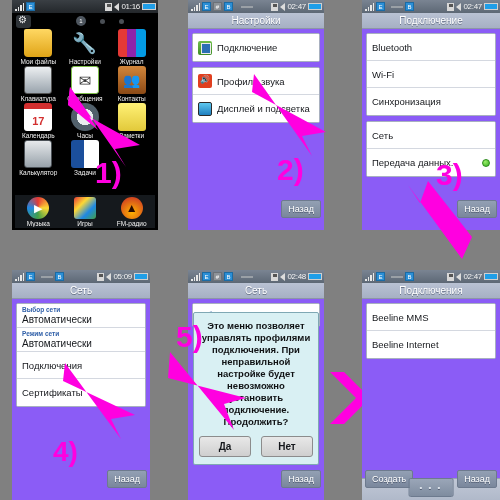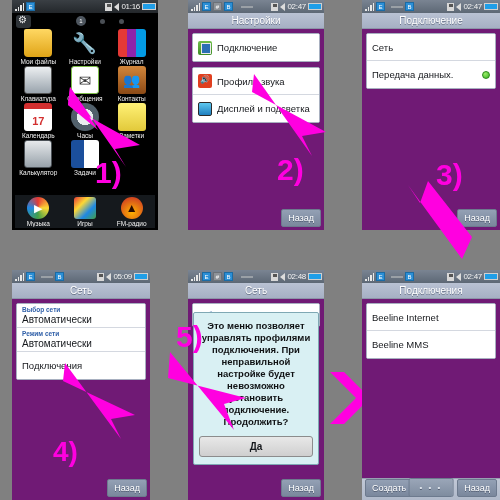--- a/index.html
+++ b/index.html
@@ -11,21 +11,21 @@
   }
   .canvas {
     position: relative;
     width: 500px; height: 500px;
     background: #808080;
   }
 
   
   .phone {
     position: absolute;
-    background: #701a75;
+    background: #8b5cf6;
     overflow: hidden;
   }
   .phone.dark { background: #000; }
 
   
   .statusbar {
     height: 13px;
     background: linear-gradient(#3a3f44, #23272b);
     display: flex;
     align-items: center;
@@ -145,21 +145,21 @@
   .ic-sound:after{content:"\1F50A";font-size:8px;color:#fff;position:absolute;left:2px;top:1px;}
   .ic-disp { background: linear-gradient(#5ec8ef,#1f7fbf); border:1px solid #2a2a2a;}
   .ic-gen { background:#1c1c1c; }
   .ic-gen:after{content:"\2699";color:#7fd4f7;font-size:11px;position:absolute;left:1px;top:-1px;}
   .ic-date { background:#e8a13c; }
   .ic-date:after{content:"\1F552";font-size:9px;position:absolute;left:2px;top:1px;}
 
   
   .softkey {
     position: absolute;
-    bottom: 3px;
+    bottom: 12px;
     background: linear-gradient(#93a0b4, #7a879c);
     color: #ffffff;
     font-size: 9px;
     padding: 3px 6px;
     border-radius: 2px;
     border: 1px solid #6d7a8e;
     text-shadow: 0 1px 0 rgba(60,70,90,.7);
   }
   .sk-right { right: 3px; }
   .sk-left { left: 3px; }
@@ -409,20 +409,31 @@
         <span class="lockico"></span>
         <span class="spkico"></span>
         <span class="clock">02:47</span>
         <span class="batt"></span>
       </span>
     </div>
     <div class="titlebar">Подключение</div>
     <div class="body">
       <div class="group">
         <div class="row row-tall">
+          <span class="rtext">Bluetooth</span>
+        </div>
+        <div class="row row-tall">
+          <span class="rtext">Wi-Fi</span>
+        </div>
+        <div class="row row-tall">
+          <span class="rtext">Синхронизация</span>
+        </div>
+      </div>
+      <div class="group">
+        <div class="row row-tall">
           <span class="rtext">Сеть</span>
         </div>
         <div class="row row-tall">
           <span class="rtext">Передача данных.</span>
           <span class="dot-green"></span>
         </div>
       </div>
     </div>
     <div class="softkey sk-right">Назад</div>
   </div>
@@ -460,20 +471,23 @@
           </span>
         </div>
         <div class="row">
           <span class="rtext">
             <span class="sublabel">Режим сети</span>
             <span class="mainval">Автоматически</span>
           </span>
         </div>
         <div class="row row-tall">
           <span class="rtext">Подключения</span>
+        </div>
+        <div class="row row-tall">
+          <span class="rtext">Сертификаты</span>
         </div>
       </div>
     </div>
     <div class="softkey sk-right">Назад</div>
   </div>
 
   <svg class="ann" style="left:55px;top:355px;" width="95" height="95">
     <polygon points="10,8 66,84 56,64 80,60 8,26" fill="#ff00e0"></polygon>
   </svg>
   <div class="annnum" style="left:53px;top:438px;font-size:28px;">4)</div>
@@ -505,20 +519,21 @@
             <span class="sublabel">Выбор сети</span>
           </span>
         </div>
       </div>
     </div>
 
     <div class="dialog">
       <div class="dlgtext">Это меню позволяет управлять профилями подключения. При неправильной настройке будет невозможно установить подключение. Продолжить?</div>
       <div class="dlgbtns">
         <div class="dlgbtn">Да</div>
+        <div class="dlgbtn">Нет</div>
       </div>
     </div>
 
     <div class="softkey sk-right">Назад</div>
   </div>
 
   <svg class="ann" style="left:168px;top:322px;" width="85" height="110">
     <polygon points="2,30 66,108 56,82 78,76 0,56" fill="#ff00e0"></polygon>
   </svg>
   <div class="annnum" style="left:176px;top:322px;font-size:30px;">5)</div>
@@ -542,24 +557,24 @@
         <span class="lockico"></span>
         <span class="spkico"></span>
         <span class="clock">02:47</span>
         <span class="batt"></span>
       </span>
     </div>
     <div class="titlebar">Подключения</div>
     <div class="body">
       <div class="group">
         <div class="row row-tall">
+          <span class="rtext">Beeline MMS</span>
+        </div>
+        <div class="row row-tall">
           <span class="rtext">Beeline Internet</span>
-        </div>
-        <div class="row row-tall">
-          <span class="rtext">Beeline MMS</span>
         </div>
       </div>
     </div>
     <div class="softbar"></div>
     <div class="softkey sk-left">Создать</div>
     <div class="softkey sk-mid">• • •</div>
     <div class="softkey sk-right">Назад</div>
   </div>
 
 </div>

